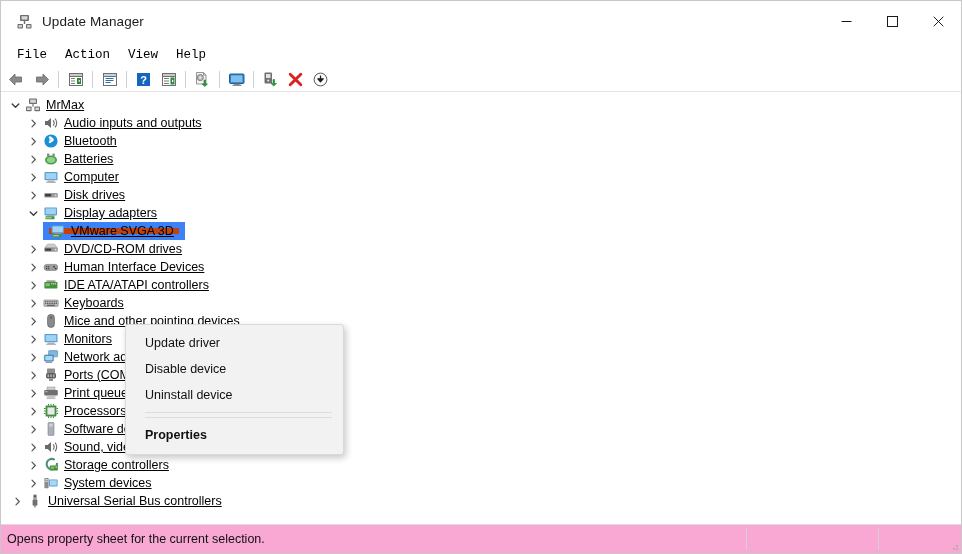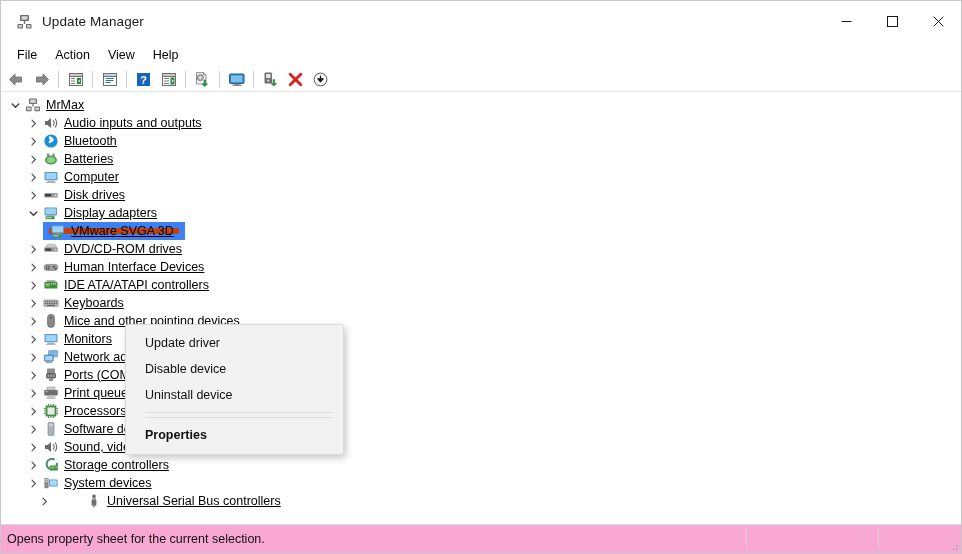--- a/index.html
+++ b/index.html
@@ -59,20 +59,21 @@
   .win-btn svg { display: block; }
 
   
   #menubar {
     height: 25px;
     flex: 0 0 25px;
     background: #ffffff;
     display: flex;
     align-items: center;
     padding-left: 7px;
+    font-family: Liberation Mono, monospace;
   }
   .menu-item {
     font-size: 12.5px;
     color: #000;
     padding: 3px 9px;
     cursor: default;
     white-space: nowrap;
   }
 
   
@@ -802,21 +803,21 @@
             <rect x="2.3" y="4" width="2.4" height="1.2" fill="#d8d8d8"></rect>
             <rect x="2.3" y="5.8" width="2.4" height="1.2" fill="#d8d8d8"></rect>
             <rect x="6" y="4.4" width="8.6" height="7" rx="0.7" fill="#5b9bd1"></rect>
             <rect x="6.9" y="5.3" width="6.8" height="5.2" fill="#a9d8f5"></rect>
           </svg>
         </span>
         <span class="lbl">System devices</span>
       </span>
     </div>
 
-    <div class="row" style="padding-left:35px;gap:32px;">
+    <div class="row" style="padding-left:8px;">
       <span class="chev">
         <svg width="9" height="9" viewBox="0 0 9 9">
             <path d="M3 1.2 L6.3 4.5 L3 7.8" fill="none" stroke="#555" stroke-width="1.2" stroke-linecap="round" stroke-linejoin="round"></path>
           </svg>
       </span>
       <span class="selbox">
         <span class="ico">
           <svg width="16" height="16" viewBox="0 0 16 16">
             <rect x="6.2" y="1.4" width="3.6" height="5" rx="0.5" fill="#9a9a9a"></rect>
             <rect x="7" y="2.4" width="0.9" height="1.6" fill="#4a4a4a"></rect>

